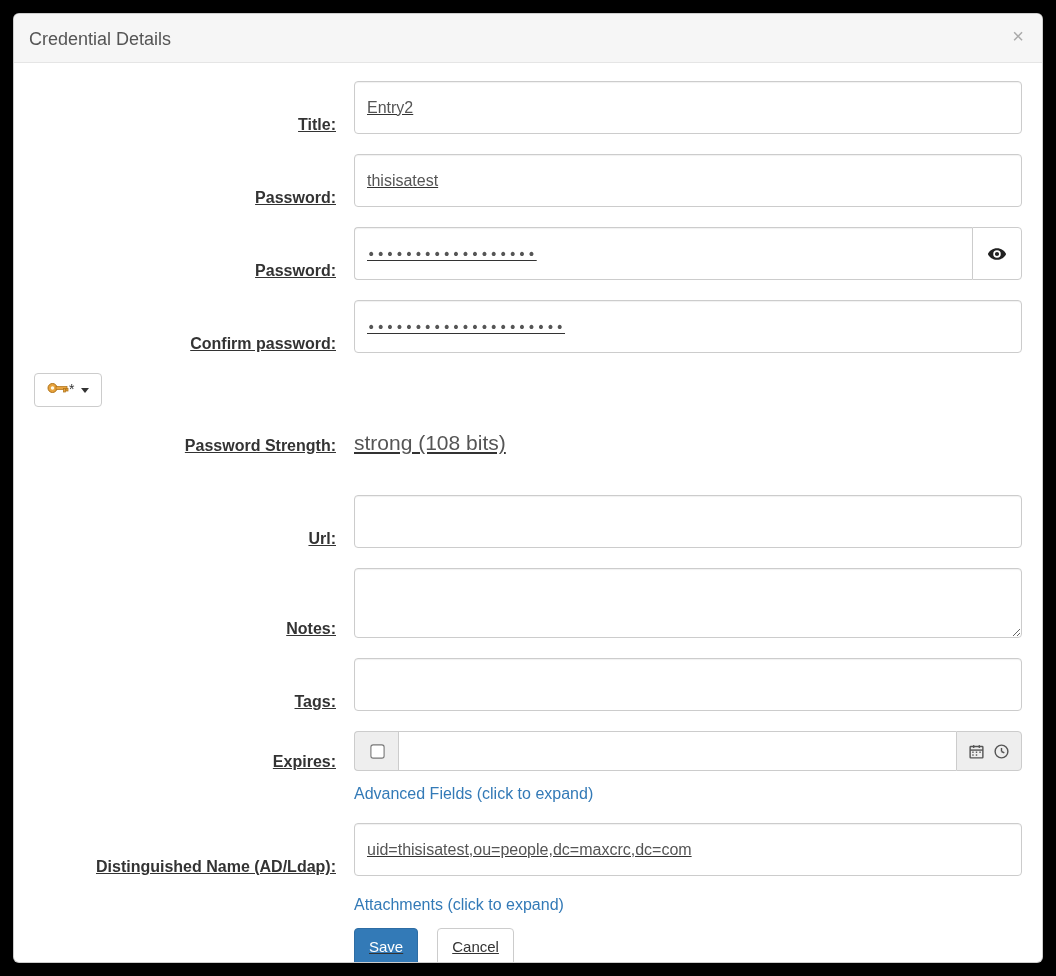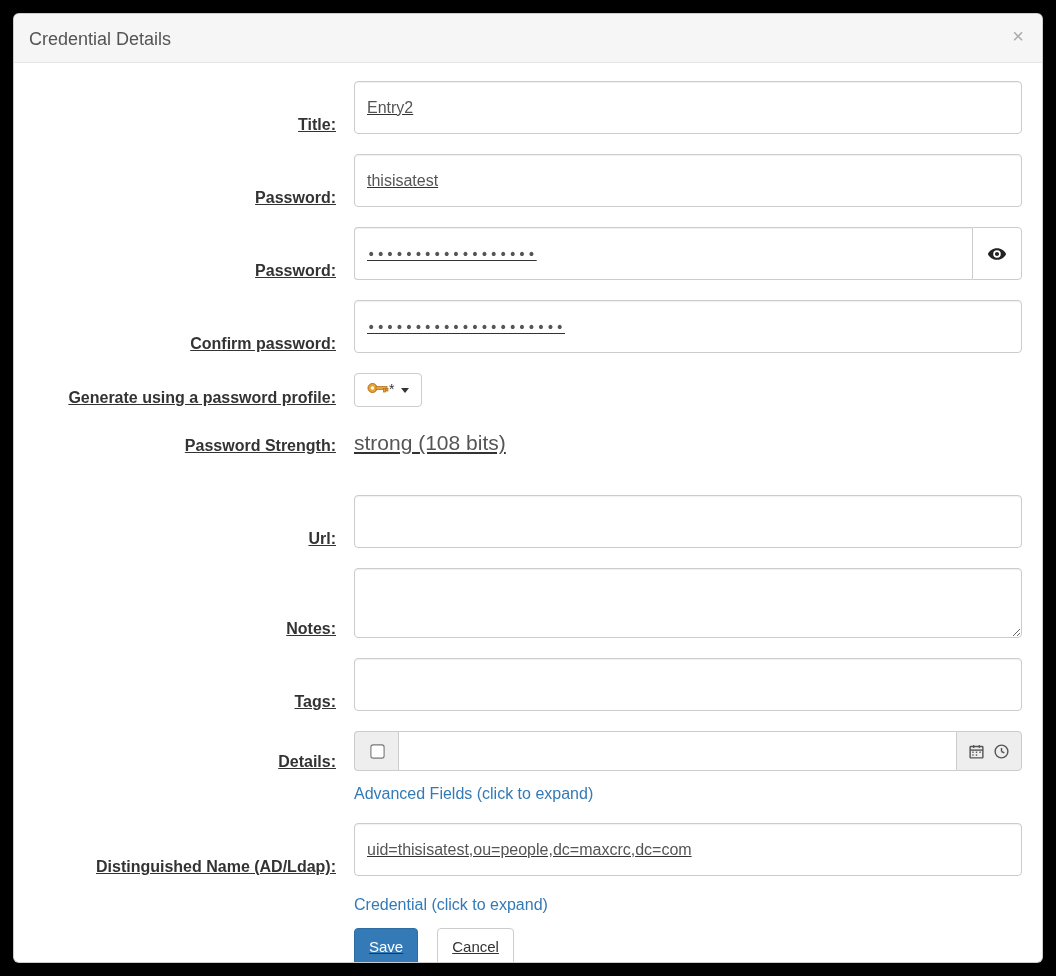--- a/index.html
+++ b/index.html
@@ -209,21 +209,20 @@
     </div>
 
     <div class="form-row">
       <div class="lbl">Confirm password:</div>
       <div class="fld">
         <input class="form-control pw-dots" type="text" value="•••••••••••••••••••••" style="">
       </div>
     </div>
 
     <div class="form-row">
-      <div class="lbl">Generate using a password profile:</div>
       <div class="fld">
         <button class="btn btn-default btn-sm">
           <span class="key-icon">
             <svg width="22" height="14" viewBox="0 0 44 28">
               <circle cx="11" cy="14" r="9" fill="#e8a33d" stroke="#b07318" stroke-width="2"></circle>
               <circle cx="11" cy="14" r="3.5" fill="#fffbe8"></circle>
               <rect x="18" y="11" width="22" height="6" fill="#e8a33d" stroke="#b07318" stroke-width="1.5"></rect>
               <rect x="33" y="15" width="4" height="7" fill="#e8a33d" stroke="#b07318" stroke-width="1.5"></rect>
               <rect x="38" y="15" width="4" height="5" fill="#e8a33d" stroke="#b07318" stroke-width="1.5"></rect>
             </svg>
@@ -255,21 +254,21 @@
     </div>
 
     <div class="form-row">
       <div class="lbl">Tags:</div>
       <div class="fld">
         <input class="form-control" type="text" value="" style="">
       </div>
     </div>
 
     <div class="form-row tight">
-      <div class="lbl">Details:</div>
+      <div class="lbl">Expires:</div>
       <div class="fld">
         <div class="exp-group">
           <span class="exp-chk">
             <input type="checkbox" style="">
           </span>
           <input class="exp-input" type="text" value="" style="">
           <span class="exp-icons">
             <svg class="small-icon" viewBox="0 0 24 24">
               <rect x="3" y="5" width="18" height="16" rx="1" fill="none" stroke="#555" stroke-width="2"></rect>
               <line x1="3" y1="10" x2="21" y2="10" stroke="#555" stroke-width="2"></line>
@@ -301,21 +300,21 @@
     <div class="form-row">
       <div class="lbl">Distinguished Name (AD/Ldap):</div>
       <div class="fld">
         <input class="form-control" type="text" value="uid=thisisatest,ou=people,dc=maxcrc,dc=com" style="">
       </div>
     </div>
 
     <div class="form-row tight">
       <div class="lbl"></div>
       <div class="fld">
-        <span class="link-expand">Credential (click to expand)</span>
+        <span class="link-expand">Attachments (click to expand)</span>
       </div>
     </div>
 
 
     <div class="form-row" style="margin-bottom:0;">
       <div class="lbl"></div>
       <div class="fld actions">
         <button class="btn btn-primary">Save</button>
         <button class="btn btn-default">Cancel</button>
       </div>

